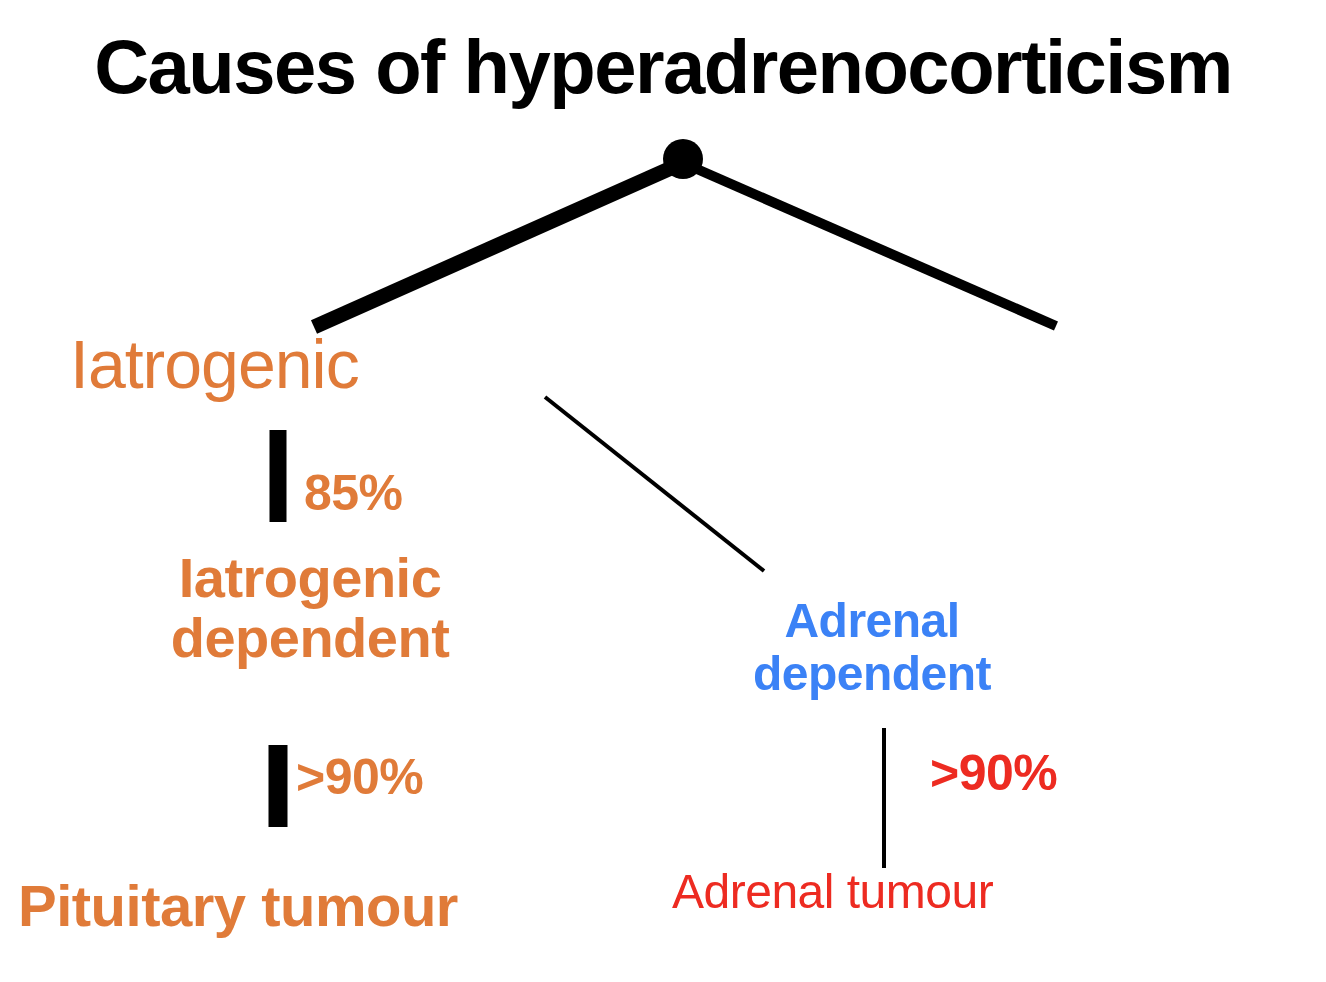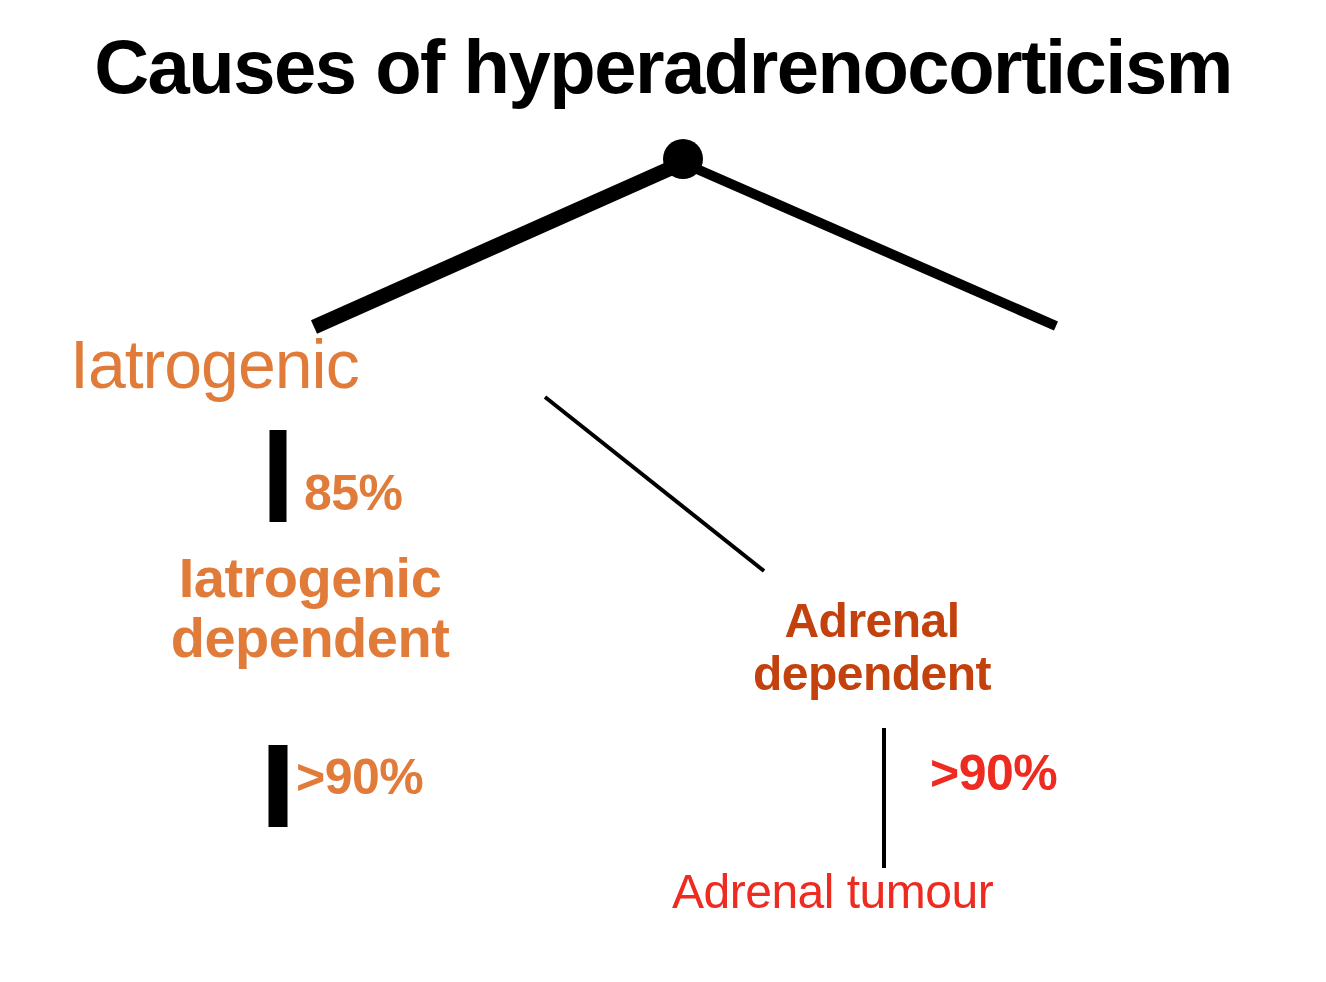--- a/index.html
+++ b/index.html
@@ -75,21 +75,21 @@
     color: #E07B39;
     line-height: 1.08;
   }
   #node-adr-dep {
     left: 692px;
     top: 595px;
     width: 360px;
     text-align: center;
     font-size: 48px;
     font-weight: bold;
-    color: #c2410c;
+    color: #3b82f6;
     line-height: 1.1;
   }
   #label-90-orange {
     left: 296px;
     top: 752px;
     font-size: 50px;
     font-weight: bold;
     color: #E07B39;
   }
   #label-90-red {
@@ -148,16 +148,17 @@
   <div class="node" id="node-pit-dep">Iatrogenic
 dependent</div>
 
   <div class="node" id="node-adr-dep">Adrenal
 dependent</div>
 
   <div class="node" id="label-90-orange">&gt;90%</div>
 
   <div class="node" id="label-90-red">&gt;90%</div>
 
+  <div class="node" id="node-pit-tum">Pituitary tumour</div>
 
   <div class="node" id="node-adr-tum">Adrenal tumour</div>
 
 </div>
 
 </body></html>

